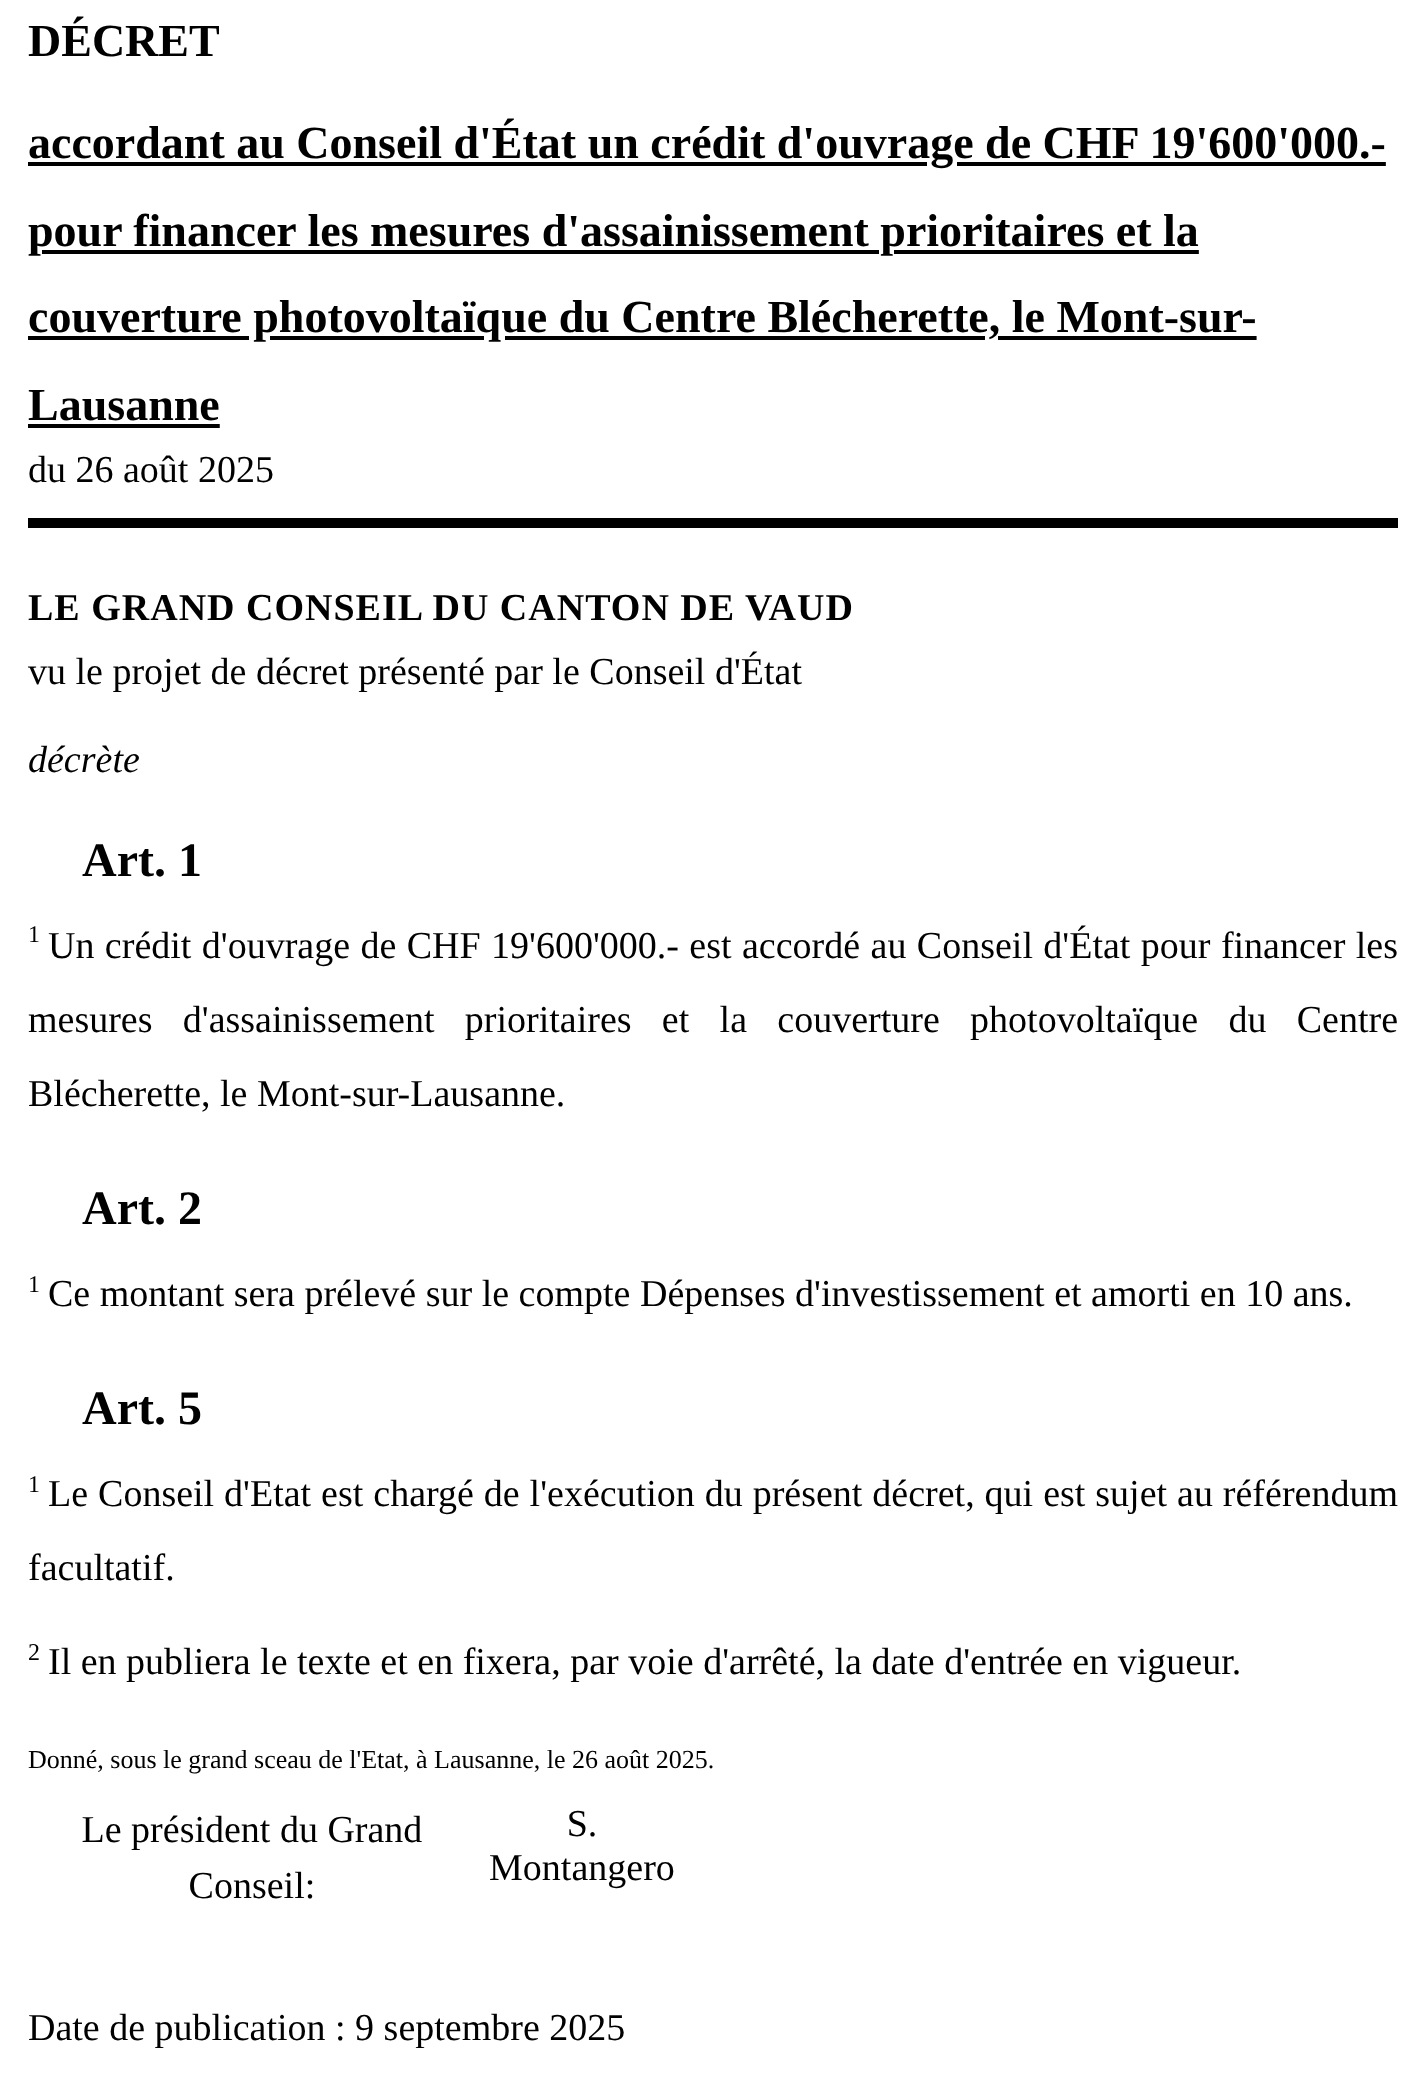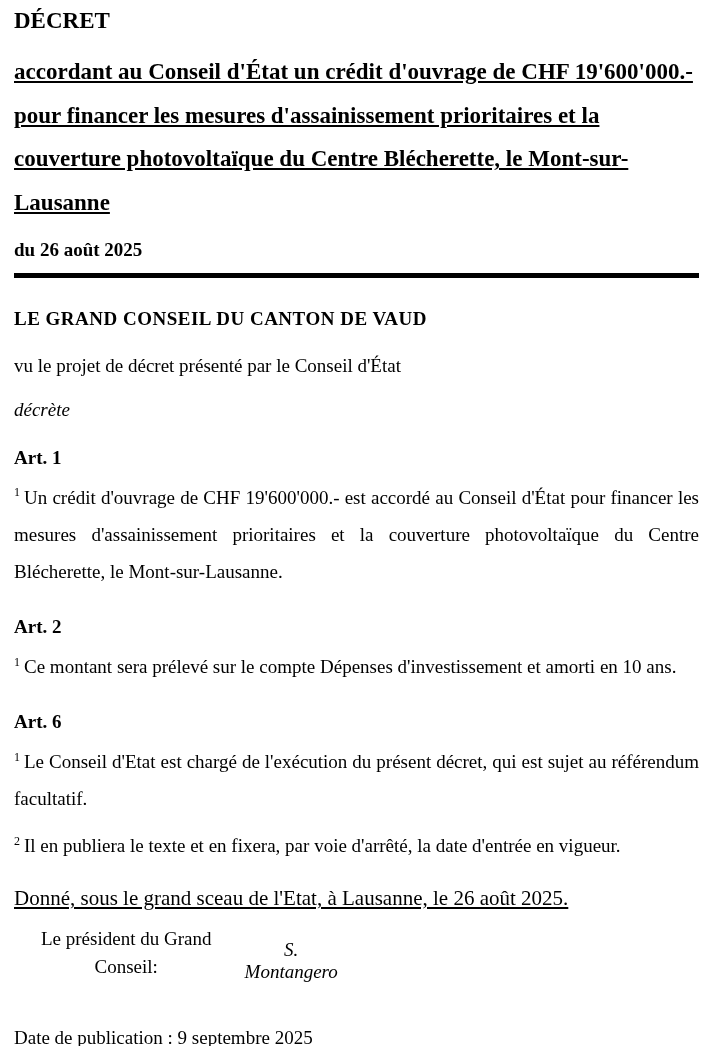--- a/index.html
+++ b/index.html
@@ -23,82 +23,80 @@
   .doc-title {
     font-size: 23px;
     font-weight: bold;
     line-height: 1.9;
     margin-top: 16px;
     text-align: left;
     text-decoration: underline;
   }
   .date-line {
     font-size: 19px;
-    margin-top: 14px;
-    font-weight: bold;
   }
   .rule {
     border: none;
     height: 5px;
     background: #000000;
     margin-top: 12px;
     width: 100%;
   }
   .authority {
     font-size: 19px;
     margin-top: 30px;
     letter-spacing: 0.5px;
     font-weight: bold;
   }
   .considering {
     font-size: 19px;
-    margin-top: 25px;
+    margin-top: 10px;
   }
   .enacts {
     font-size: 19px;
     font-style: italic;
     margin-top: 22px;
   }
   .art-heading {
-    font-size: 19px;
+    font-size: 24px;
     font-weight: bold;
     margin-top: 26px;
+    margin-left: 27px;
   }
   .art-para {
     font-size: 19px;
     line-height: 1.95;
     text-align: justify;
     margin-top: 10px;
   }
   .art-para sup {
     font-size: 12px;
     line-height: 0;
     margin-right: 4px;
   }
   .given-line {
-    font-size: 21px;
+    font-size: 13px;
     margin-top: 22px;
-    text-decoration: underline;
   }
   .sig-block {
     display: flex;
     justify-content: space-between;
     margin-top: 14px;
   }
   .sig-col {
     display: flex;
     flex-direction: row;
     justify-content: space-between;
     text-align: center;
     min-height: 88px;
   }
   .sig-col.left { width: 330px; }
   .sig-col.right { width: 300px; }
   .sig-role { font-size: 19px; line-height: 1.45; }
-  .sig-name { font-size: 19px; font-style: italic; margin-top: 14px; }
+  .sig-name { font-size: 19px; }
   .pub-line {
     font-size: 19px;
     margin-top: 14px;
   }
 </style>
 </head>
 <body>
 
 <div class="header-row">
   <span>DÉCRET</span>
@@ -115,21 +113,21 @@
 <div class="considering">vu le projet de décret présenté par le Conseil d'État</div>
 
 <div class="enacts">décrète</div>
 
 <div class="art-heading">Art. 1</div>
 <p class="art-para"><sup>1</sup><span>Un crédit d'ouvrage de CHF 19'600'000.- est accordé au Conseil d'État pour financer les mesures d'assainissement prioritaires et la couverture photovoltaïque du Centre Blécherette, le Mont-sur-Lausanne.</span></p>
 
 <div class="art-heading">Art. 2</div>
 <p class="art-para"><sup>1</sup><span>Ce montant sera prélevé sur le compte Dépenses d'investissement et amorti en 10 ans.</span></p>
 
-<div class="art-heading">Art. 6</div>
+<div class="art-heading">Art. 5</div>
 <p class="art-para"><sup>1</sup><span>Le Conseil d'Etat est chargé de l'exécution du présent décret, qui est sujet au référendum facultatif.</span></p>
 <p class="art-para"><sup>2</sup><span>Il en publiera le texte et en fixera, par voie d'arrêté, la date d'entrée en vigueur.</span></p>
 
 <div class="given-line">Donné, sous le grand sceau de l'Etat, à Lausanne, le 26 août 2025.</div>
 
 <div class="sig-block">
   <div class="sig-col left">
     <div class="sig-role">Le président du Grand Conseil:</div>
     <div class="sig-name">S. Montangero</div>
   </div>

